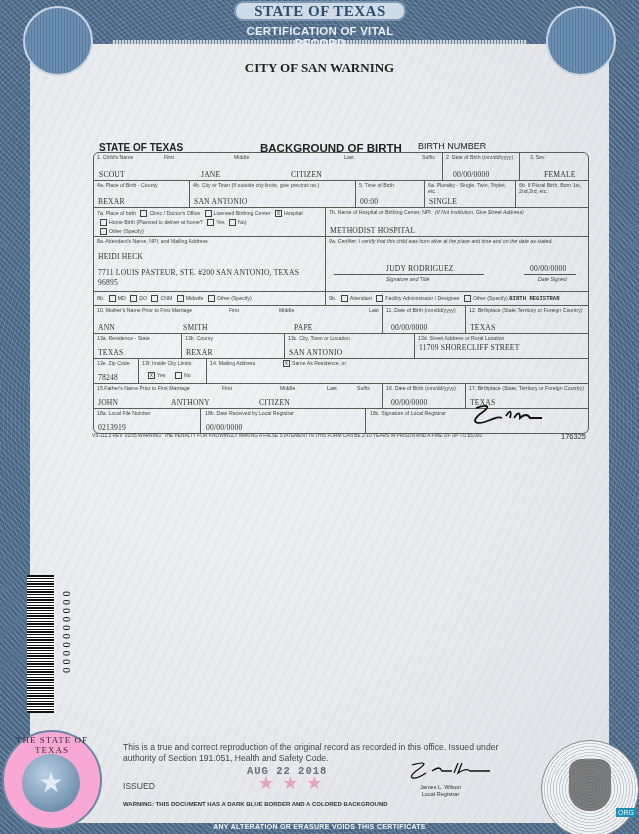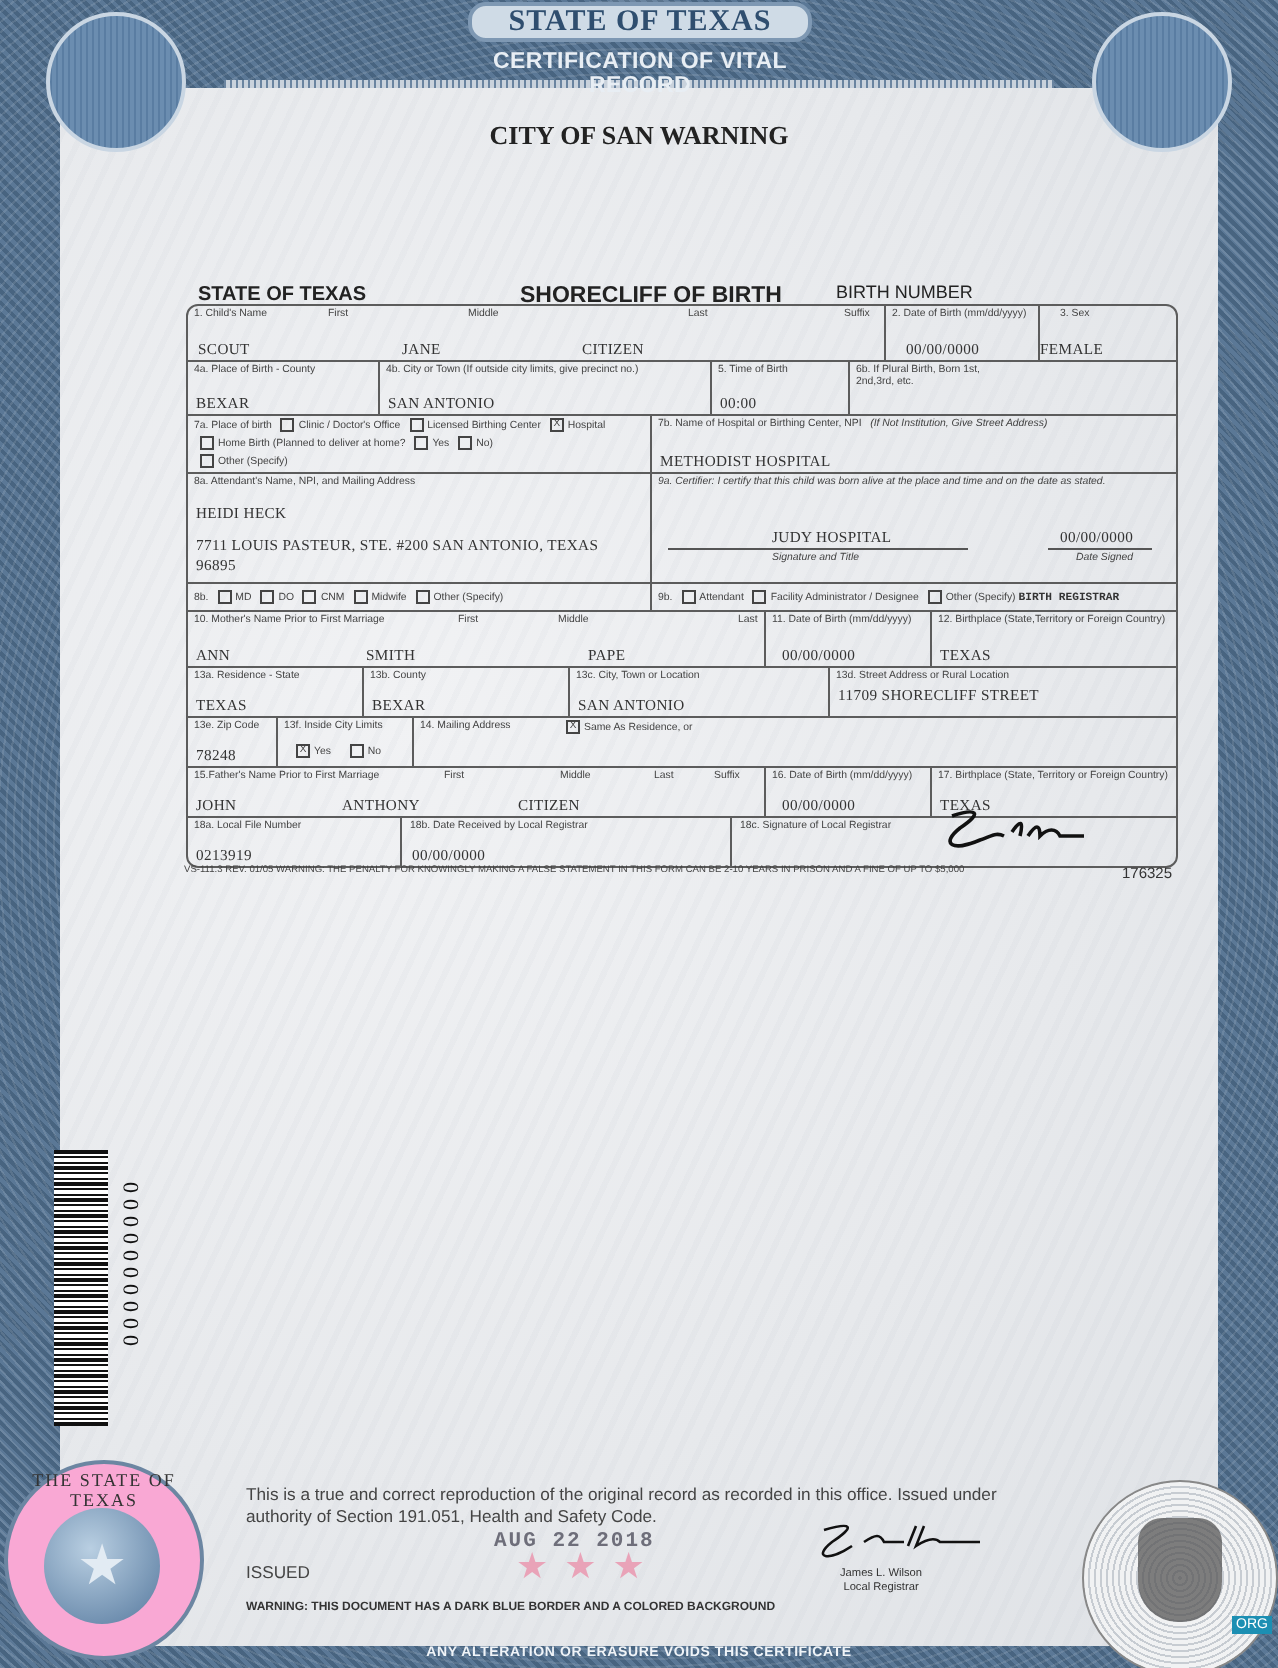--- a/index.html
+++ b/index.html
@@ -70,21 +70,21 @@
 
 <div class="title-block">
   <div class="title-state">STATE OF TEXAS</div>
   <div class="title-cert">CERTIFICATION OF VITAL RECORD</div>
 </div>
 
 <div class="paper"></div>
 <div class="city">CITY OF SAN WARNING</div>
 
 <div class="hdr" style="left:99px;top:142px;font-size:10px;font-weight:bold;">STATE OF TEXAS</div>
-<div class="hdr" style="left:260px;top:142px;font-size:11.5px;font-weight:bold;">SHORECLIFF OF BIRTH</div>
+<div class="hdr" style="left:260px;top:142px;font-size:11.5px;font-weight:bold;">BACKGROUND OF BIRTH</div>
 <div class="hdr" style="left:418px;top:141px;font-size:9px;">BIRTH NUMBER</div>
 
 <div class="form">
 
   <div class="row" style="height:27px;">
     <div class="cell" style="width:349px;">
       <span class="lbl">1. Child's Name</span>
       <span class="lbl" style="left:70px;">First</span>
       <span class="lbl" style="left:140px;">Middle</span>
       <span class="lbl" style="left:250px;">Last</span>
@@ -92,36 +92,40 @@
       <span class="val" style="left:5px;">SCOUT</span>
       <span class="val" style="left:107px;">JANE</span>
       <span class="val" style="left:197px;">CITIZEN</span>
     </div>
     <div class="cell" style="width:77px;">
       <span class="lbl">2. Date of Birth (mm/dd/yyyy)</span>
       <span class="val" style="left:10px;">00/00/0000</span>
     </div>
     <div class="cell" style="width:66px;">
       <span class="lbl" style="left:10px;">3. Sex</span>
-      <span class="val" style="left:0;">FEMALE</span>
+      <span class="val" style="left:24px;">FEMALE</span>
     </div>
   </div>
 
   <div class="row" style="height:26px;">
     <div class="cell" style="width:96px;">
       <span class="lbl">4a. Place of Birth - County</span>
       <span class="val">BEXAR</span>
     </div>
     <div class="cell" style="width:166px;">
       <span class="lbl">4b. City or Town (If outside city limits, give precinct no.)</span>
       <span class="val">SAN ANTONIO</span>
     </div>
     <div class="cell" style="width:69px;">
       <span class="lbl">5. Time of Birth</span>
       <span class="val">00:00</span>
+    </div>
+    <div class="cell" style="width:91px;">
+      <span class="lbl" style="white-space:normal;width:85px;">6a. Plurality - Single, Twin, Triplet, etc.</span>
+      <span class="val">SINGLE</span>
     </div>
     <div class="cell" style="width:70px;">
       <span class="lbl" style="white-space:normal;width:66px;">6b. If Plural Birth, Born 1st, 2nd,3rd, etc.</span>
     </div>
   </div>
 
   <div class="row" style="height:28px;">
     <div class="cell" style="width:232px;">
       <div class="sm" style="position:absolute;top:1px;left:3px;white-space:nowrap;line-height:9px;">
         <span>7a. Place of birth</span>
@@ -143,21 +147,21 @@
 
   <div class="row" style="height:54px;">
     <div class="cell" style="width:232px;">
       <span class="lbl">8a. Attendant's Name, NPI, and Mailing Address</span>
       <span class="val" style="bottom:auto;top:15px;">HEIDI HECK</span>
       <span class="val" style="bottom:auto;top:31px;">7711 LOUIS PASTEUR, STE. #200 SAN ANTONIO, TEXAS</span>
       <span class="val" style="bottom:auto;top:41px;">96895</span>
     </div>
     <div class="cell" style="width:260px;">
       <span class="lbl" style="font-style:italic;">9a. Certifier: I certify that this child was born alive at the place and time and on the date as stated.</span>
-      <span class="val" style="bottom:auto;top:27px;left:60px;">JUDY HOSPITAL</span>
+      <span class="val" style="bottom:auto;top:27px;left:60px;">JUDY RODRIGUEZ</span>
       <div style="position:absolute;left:8px;top:37px;width:150px;border-top:0.8px solid #555;"></div>
       <div style="position:absolute;left:198px;top:37px;width:52px;border-top:0.8px solid #555;"></div>
       <span class="lbl" style="top:39px;left:60px;font-style:italic;">Signature and Title</span>
       <span class="val" style="bottom:auto;top:27px;left:204px;">00/00/0000</span>
       <span class="lbl" style="top:39px;left:212px;font-style:italic;">Date Signed</span>
     </div>
   </div>
 
   <div class="row" style="height:13px;">
     <div class="cell" style="width:232px;">

